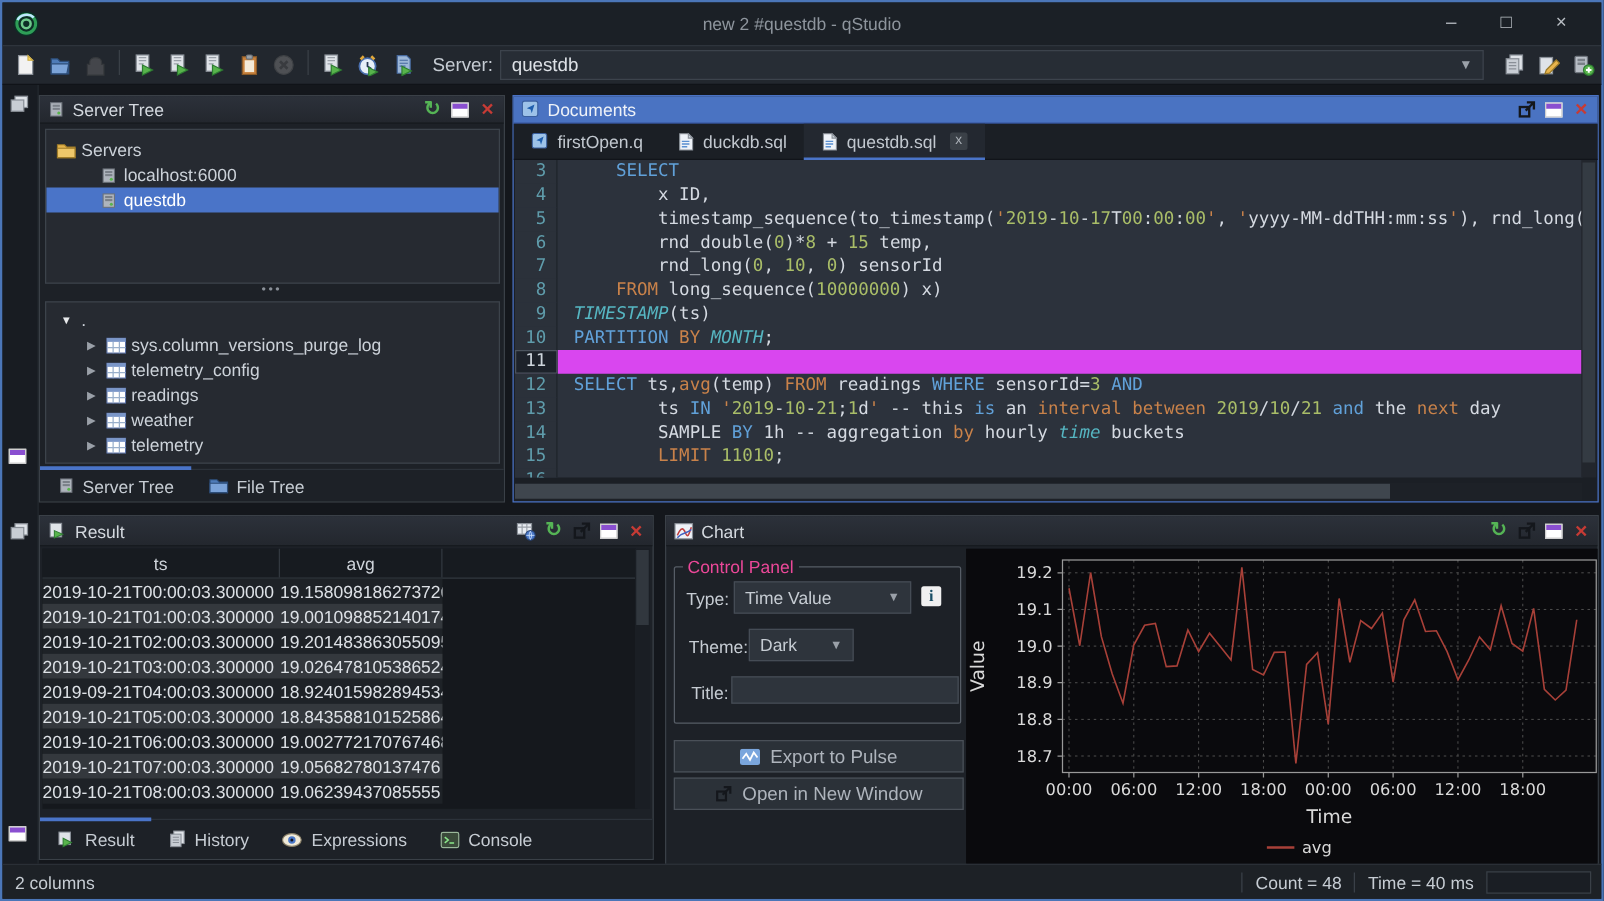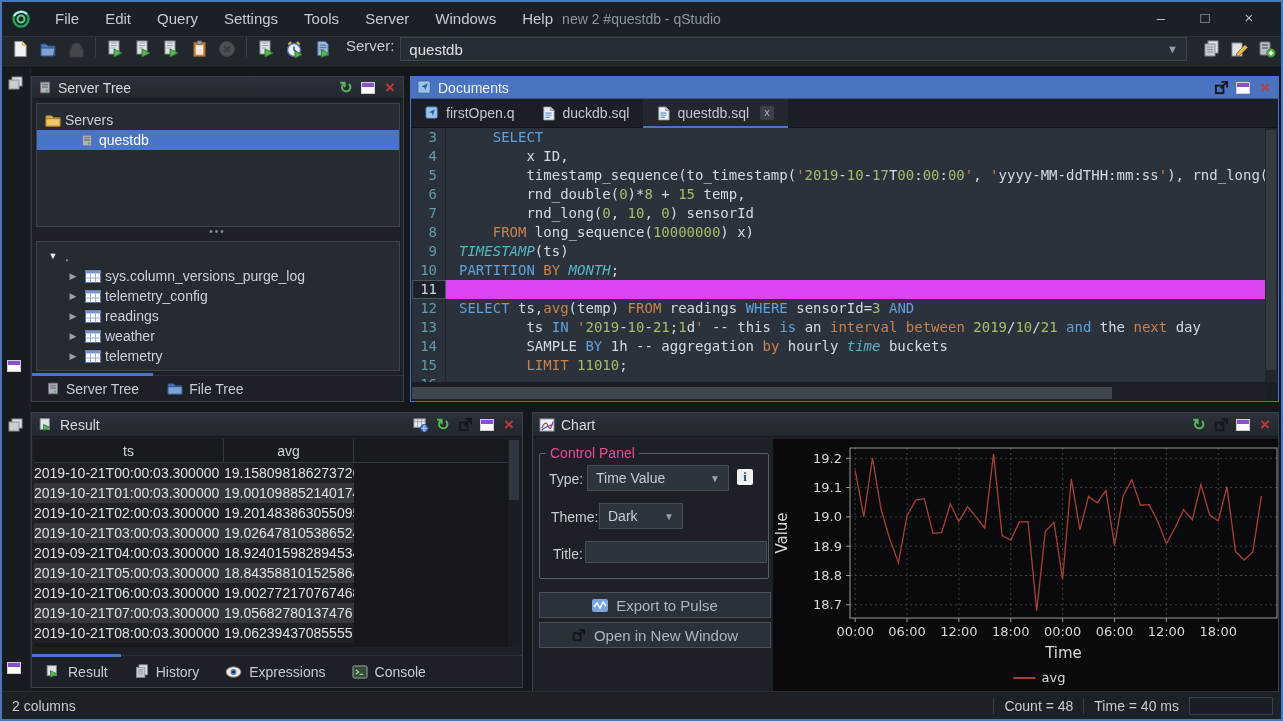--- a/index.html
+++ b/index.html
@@ -12,21 +12,21 @@
              display:flex; align-items:center; }
   #logo { width:22px; height:22px; margin:0 10px 0 8px; }
   .menu-item { padding:0 13px; font-size:15px; color:#c6ccd3; line-height:34px; cursor:default; }
   #win-title { position:absolute; left:50%; transform:translateX(-50%); font-size:14px; color:#8e959d; }
   .win-ctrls { position:absolute; right:10px; top:0; display:flex; }
   .win-btn { width:44px; text-align:center; line-height:32px; font-size:15px; color:#b8bdc3; }
 
   
   #toolbar { position:absolute; left:0; top:34px; width:1279px; height:32px; background:#22272e;
              border-top:1px solid #2e343c; border-bottom:1px solid #101318;
-             display:flex; }
+             display:flex; align-items:center; }
   .tb-btn { width:26px; height:24px; display:flex; align-items:center; justify-content:center; margin:0 1px; }
   .tb-btn.disabled { opacity:.55; filter:grayscale(.8); }
   .tb-sep { width:1px; height:20px; background:#3a4047; margin:0 5px; }
   #server-label { font-size:15px; margin:0 6px 0 10px; }
   #server-combo { width:838px; height:24px; background:#272d35; border:1px solid #3c434c;
                   display:flex; align-items:center; padding:0 8px; font-size:15px; color:#dde1e6; }
   #server-combo .arrow { margin-left:auto; color:#9aa0a8; font-size:11px; }
   #toolbar-right { display:flex; margin-left:10px; }
 
   
@@ -145,21 +145,20 @@
 
 <div id="frame">
 
   <div id="menubar">
     <svg id="logo" viewBox="0 0 22 22">
       <circle cx="11" cy="11" r="10" fill="#0d2e26"></circle>
       <circle cx="11" cy="11" r="7.5" fill="none" stroke="#2e9e57" stroke-width="2.4"></circle>
       <circle cx="11" cy="11" r="3.5" fill="none" stroke="#6fc98c" stroke-width="2"></circle>
       <path d="M4 8c2-4 9-6 13-2" stroke="#bfe8ff" stroke-width="2" fill="none"></path>
     </svg>
-    <span id="menu-items"><span class="menu-item">File</span><span class="menu-item">Edit</span><span class="menu-item">Query</span><span class="menu-item">Settings</span><span class="menu-item">Tools</span><span class="menu-item">Server</span><span class="menu-item">Windows</span><span class="menu-item">Help</span></span>
     <span id="win-title">new 2 #questdb - qStudio</span>
     <span class="win-ctrls">
       <span class="win-btn">–</span>
       <span class="win-btn">□</span>
       <span class="win-btn">×</span>
     </span>
   </div>
 
   <div id="toolbar">
     <span id="tb-left" style="display:flex;margin-left:4px;">
@@ -305,20 +304,31 @@
     </div>
     <div id="treebox-servers" class="treebox">
         <div class="tree-row" style="padding-left: 8px; margin-top: 6px;">
           <span class="tw">
             <svg width="16" height="15" viewBox="0 0 17 16">
               <path d="M1 3h6l2 2h7v9H1z" fill="#e3b34c" stroke="#a07c28"></path>
               <path d="M1 6h15v8H1z" fill="#eec76a" stroke="#a07c28"></path>
             </svg>
           </span>
           <span>Servers</span>
+        </div>
+        <div class="tree-row" style="padding-left: 42px;">
+          <span class="tw">
+            <svg width="14" height="15" viewBox="0 0 17 17">
+              <rect x="3" y="2" width="11" height="13" fill="#aeb4bc" stroke="#6a7078"></rect>
+              <rect x="5" y="4" width="7" height="2" fill="#7a8088"></rect>
+              <rect x="5" y="7" width="7" height="2" fill="#7a8088"></rect>
+              <circle cx="11" cy="12" r="1.5" fill="#58b44c"></circle>
+            </svg>
+          </span>
+          <span>localhost:6000</span>
         </div>
         <div class="tree-row selected" style="padding-left: 42px;">
           <span class="tw">
             <svg width="14" height="15" viewBox="0 0 17 17">
               <rect x="3" y="2" width="11" height="13" fill="#aeb4bc" stroke="#6a7078"></rect>
               <rect x="5" y="4" width="7" height="2" fill="#7a8088"></rect>
               <rect x="5" y="7" width="7" height="2" fill="#7a8088"></rect>
               <circle cx="11" cy="12" r="1.5" fill="#58b44c"></circle>
             </svg>
           </span>

